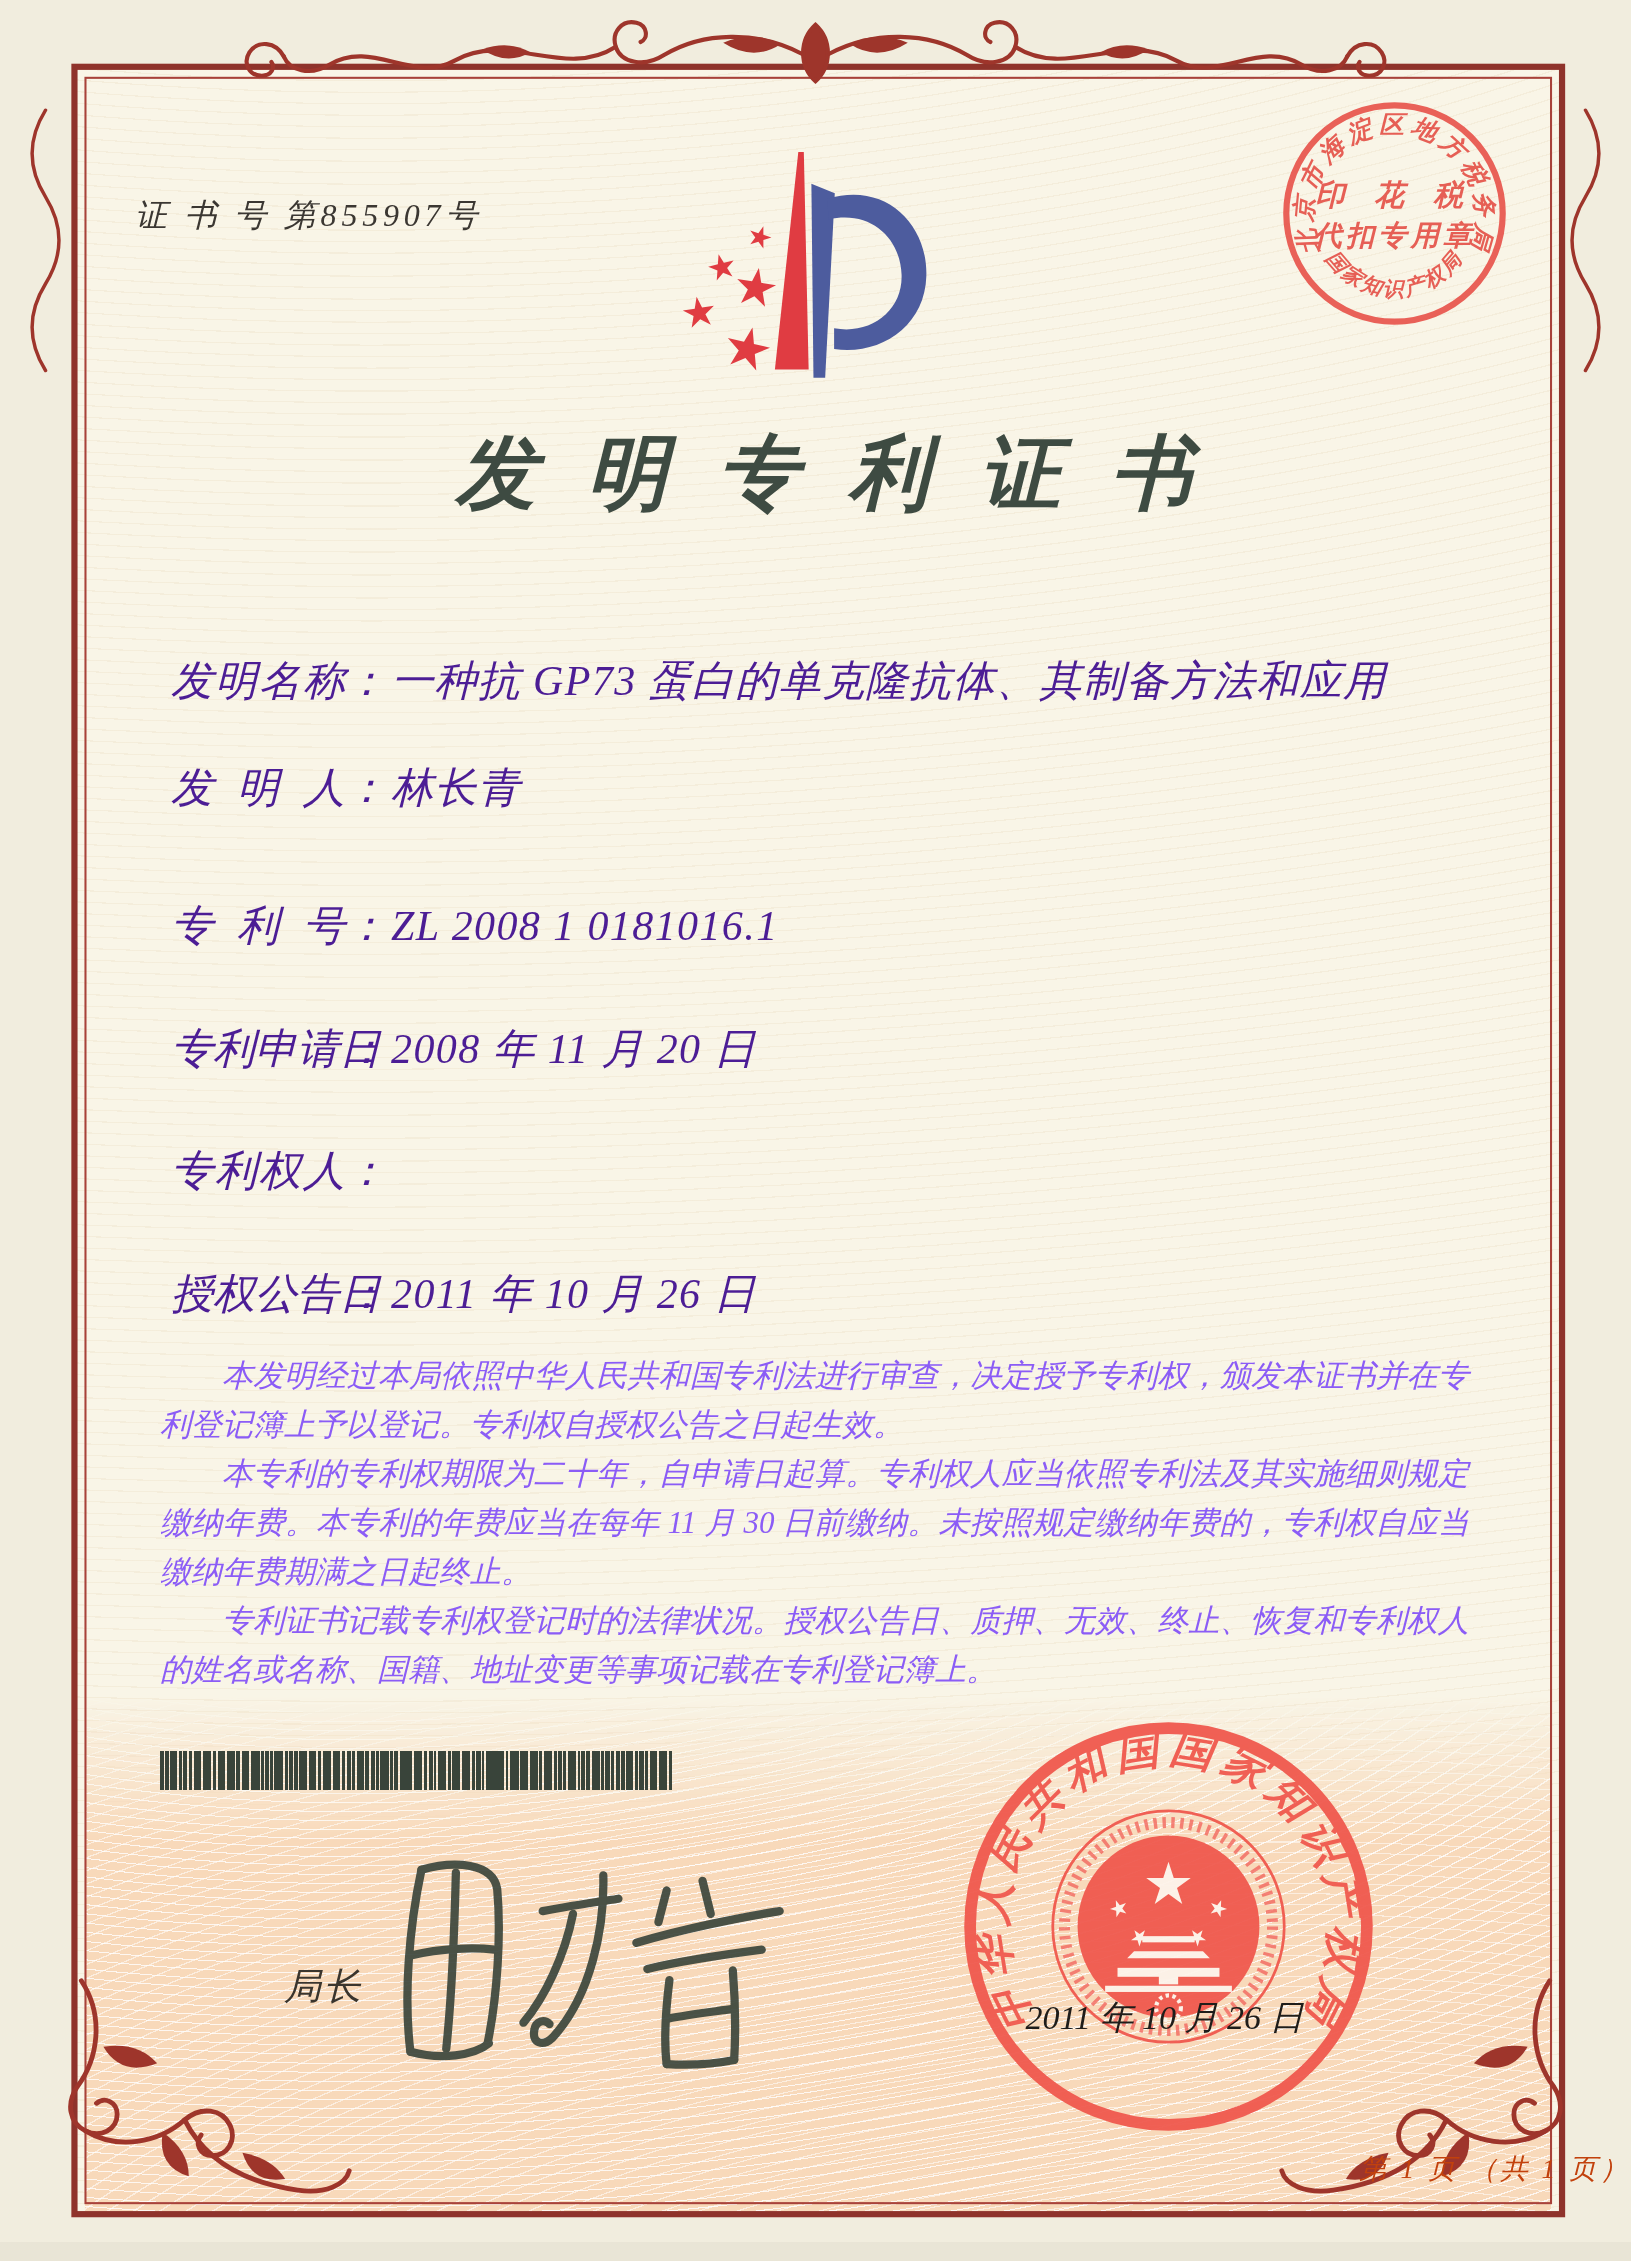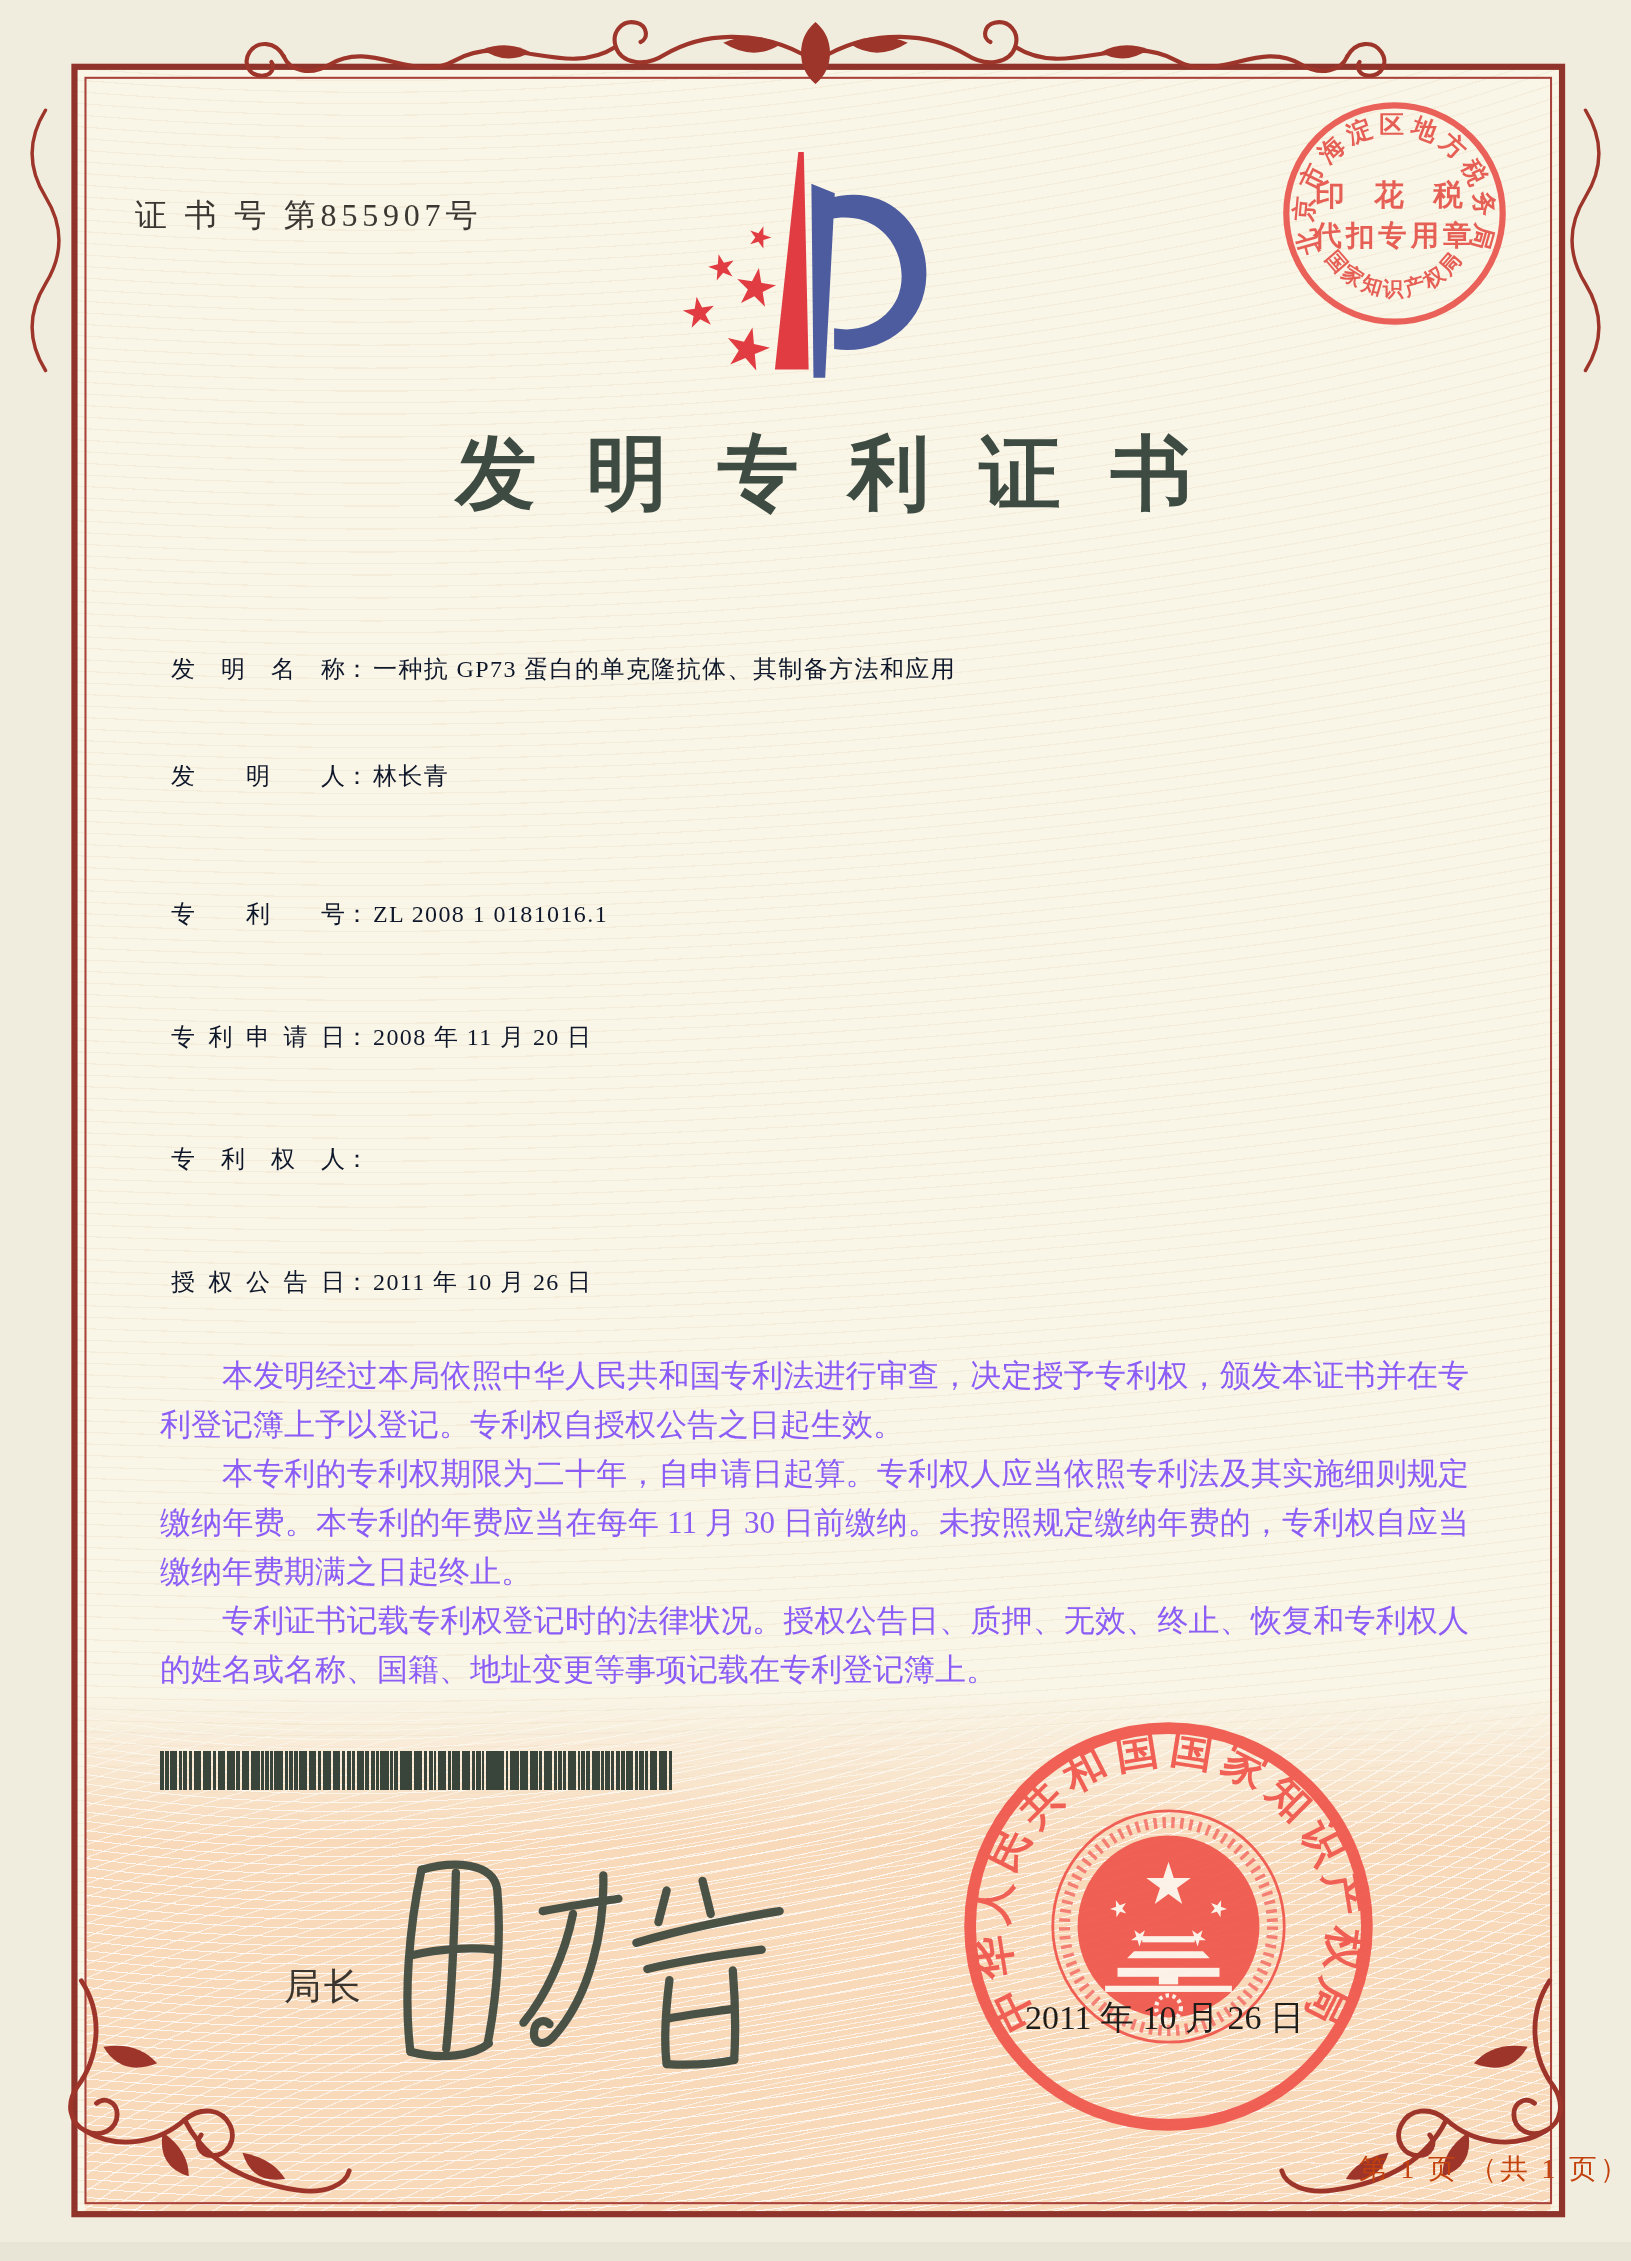--- a/index.html
+++ b/index.html
@@ -2,20 +2,21 @@
 <html style="font-size:11px"><head>
 <meta charset="utf-8">
 <style>
   html,body{margin:0;padding:0;background:#e9e5d6;}
   .page{
     position:relative;
     width:1631px;height:2242px;
     background:#f1edde;
     overflow:hidden;
     font-family:"Liberation Serif","DejaVu Serif",serif;
+    font-style:italic;
   }
   
   .inner-sheet{
     position:absolute;left:74px;top:67px;width:1488px;height:2148px;
     background:#f9f5e7;
     background-image:
       repeating-radial-gradient(ellipse 1791px 895px at 20% -40%, rgba(235,222,196,0) 0 20.7px, rgba(235,222,196,.35) 20.7px 23px);
   }
   
   .peach-band{
@@ -34,21 +35,21 @@
     position:absolute;left:135px;top:194px;
     font-size:32px;letter-spacing:4.8px;color:#3b3732;white-space:nowrap;
   }
   .title{
     position:absolute;left:0;top:412px;width:100%;margin:8px;
     text-align:center;font-size:81px;font-weight:600;color:#3e4b42;
     letter-spacing:50px;text-indent:50px;white-space:nowrap;
   }
   .field-row{
     position:absolute;left:171px;display:flex;align-items:baseline;
-    font-size:24px;color:#0f172a;white-space:nowrap;
+    font-size:42px;color:#4c1d95;white-space:nowrap;
   }
   .field-label{display:inline-block;width:174px;text-align:justify;text-align-last:justify;}
   .field-colon{display:inline-block;}
   .field-value{display:inline-block;margin-left:4px;letter-spacing:1.4px;}
   .paragraphs{
     position:absolute;left:160px;top:1351px;width:1309px;
     font-size:31px;line-height:49px;color:#8b5cf6;text-align:justify;
   }
   .paragraphs p{margin:0;text-indent:2em;}
   .barcode{

